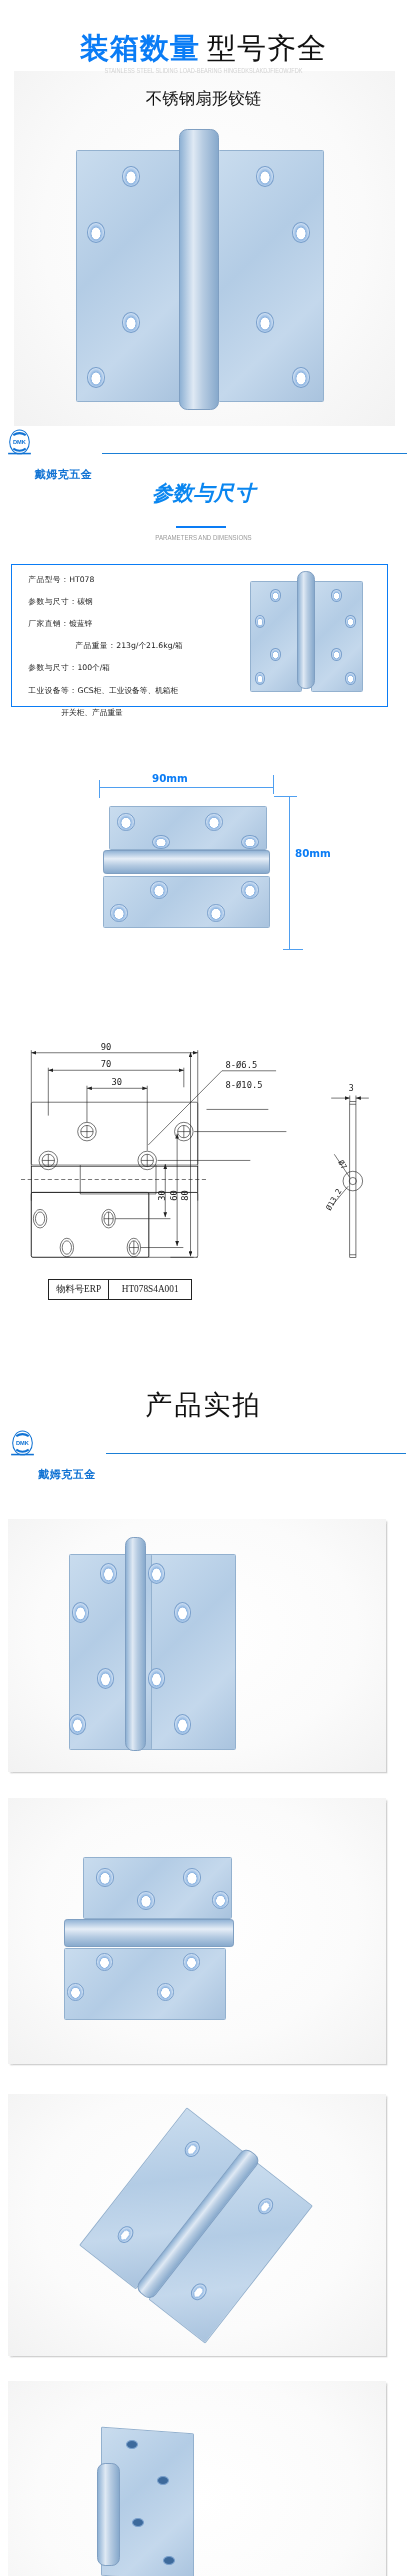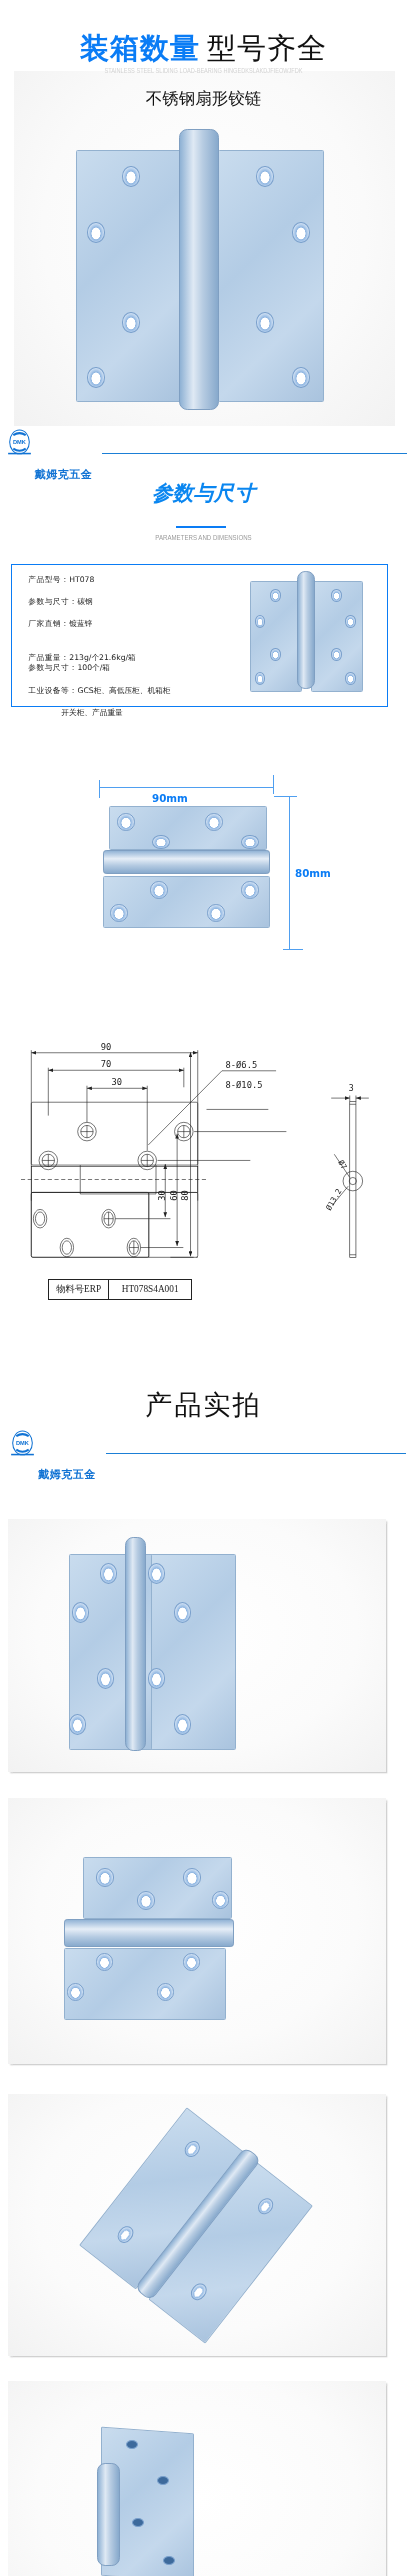--- a/index.html
+++ b/index.html
@@ -29,21 +29,21 @@
   .sec-title { left: 0; width: 407px; text-align: center; font-size: 20.6px; font-weight: bold; color: #0a86f0; }
   .sec-bar { left: 176px; width: 50px; height: 2.1px; background: #0a7cf5; }
   .sec-en { left: 0; width: 407px; text-align: center; font-family: "Liberation Sans", sans-serif; font-size: 7.2px; color: #9a9a9a; transform: scaleX(0.85); }
 
   
   .spec-box { left: 11.3px; top: 564px; width: 377px; height: 143px; border: 1.5px solid #0a7cf5; background: #fff; }
   .spec-row { position: absolute; left: 16px; font-size: 7.7px; color: #222; white-space: nowrap; text-align: center; }
   .spec-row .k { letter-spacing: 0.5px; }
 
   
-  .dim-label { font-family: "DejaVu Sans", sans-serif; font-weight: bold; font-size: 10.3px; color: #0a7cf5; margin-top: 20px; }
+  .dim-label { font-family: "DejaVu Sans", sans-serif; font-weight: bold; font-size: 10.3px; color: #0a7cf5; }
   .dim-line { background: #4f9ff0; }
   .erp-table { left: 48px; top: 1279px; border-collapse: collapse; font-family: "Liberation Serif", serif; font-size: 9.3px; color: #222; }
   .erp-table td { border: 0.8px solid #222; padding: 1.5px 7.2px; height: 19.6px; }
 
   
   .photo-title { left: 0; width: 407px; text-align: center; font-size: 27px; color: #111; top: 1387px; letter-spacing: 2.1px; }
   .photo-frame { position: absolute; left: 7.7px; width: 378px; background: radial-gradient(ellipse at 50% 45%, #ffffff 0%, #fbfbfb 60%, #f2f2f2 100%); box-shadow: 1.5px 1.5px 1.5px rgba(0,0,0,0.18); }
 </style>
 </head>
 <body>
@@ -82,23 +82,23 @@
 </div>
 
 <div class="abs sec-title" style="top:479px;font-style:italic;">参数与尺寸</div>
 <div class="abs sec-bar" style="top:526px;"></div>
 <div class="abs sec-en" style="top:533px;">PARAMETERS AND DIMENSIONS</div>
 
 <div class="abs spec-box">
   <div class="spec-row" style="top:9.8px;"><span class="k">产品型号：</span><span>HT078</span></div>
   <div class="spec-row" style="top:32px;"><span class="k">参数与尺寸：</span><span>碳钢</span></div>
   <div class="spec-row" style="top:54px;"><span class="k">厂家直销：</span><span>镀蓝锌</span></div>
-  <div class="spec-row" style="top:88px;"><span class="k">产品重量：</span><span>213g/个21.6kg/箱</span></div>
+  <div class="spec-row" style="top:76px;margin-left:47px;"><span class="k">产品重量：</span><span>213g/个21.6kg/箱</span></div>
   <div class="spec-row" style="top:98px;"><span class="k">参数与尺寸：</span><span>100个/箱</span></div>
-  <div class="spec-row" style="top:121px;"><span class="k">工业设备等：</span><span>GCS柜、高低压柜、机箱柜</span></div>
+  <div class="spec-row" style="top:121px;"><span class="k">工业设备等：</span><span>GCS柜、工业设备等、机箱柜</span></div>
   <div class="spec-row" style="top:143px; left:49px;"><span>开关柜、产品重量</span></div>
 
   <div class="abs" style="left:222px; top:6.2px; width:139px; height:131px;">
     <div class="leaf" style="left:15.5px; top:10.3px; width:52px; height:111px;"></div>
     <div class="leaf" style="left:77px; top:10.3px; width:52px; height:111px;"></div>
     <div class="knuckle" style="left:63px; top:0; width:17.5px; height:118px;"></div>
     <div class="hole" style="left:36px; top:18px; width:10.3px; height:12.4px;"></div>
     <div class="hole" style="left:20.6px; top:44px; width:10.3px; height:12.4px;"></div>
     <div class="hole" style="left:36px; top:77px; width:10.3px; height:12.4px;"></div>
     <div class="hole" style="left:20.6px; top:101px; width:10.3px; height:12.4px;"></div>

